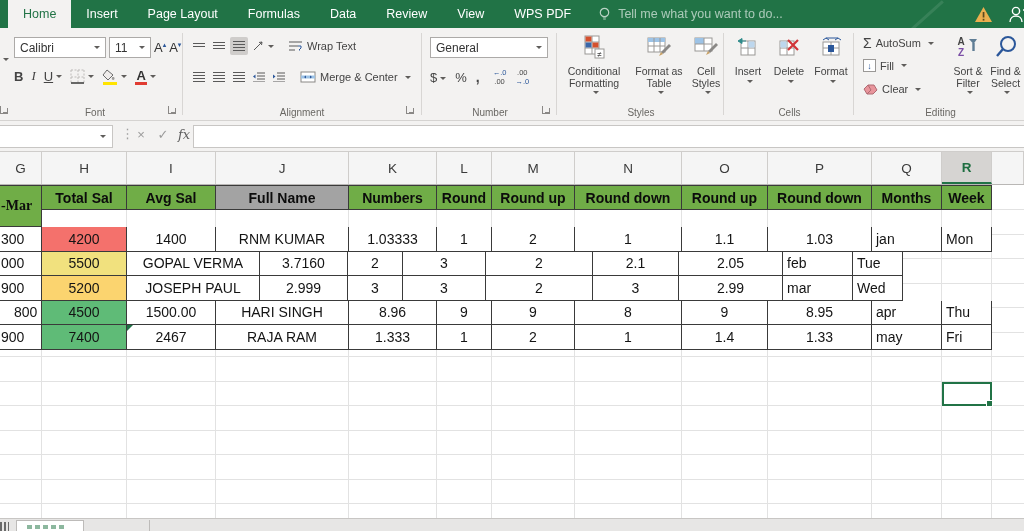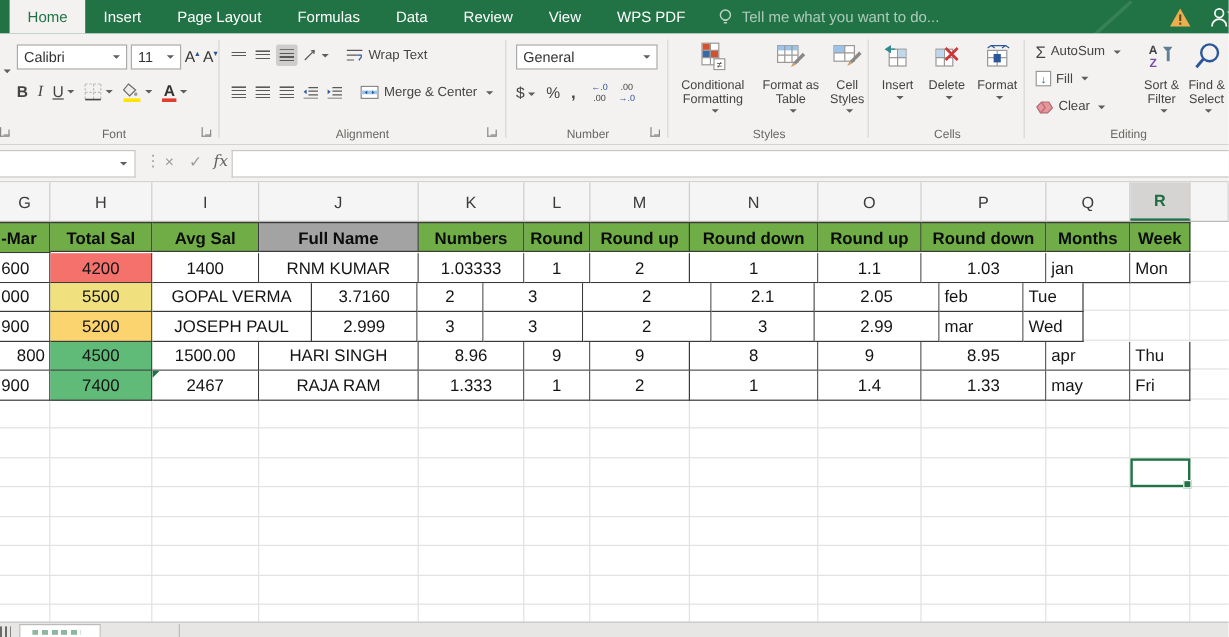--- a/index.html
+++ b/index.html
@@ -443,35 +443,35 @@
         <div class="hline" style="top: 146.5px;"></div>
         <div class="hline" style="top: 171px;"></div>
         <div class="hline" style="top: 195.5px;"></div>
         <div class="hline" style="top: 220px;"></div>
         <div class="hline" style="top: 244.5px;"></div>
         <div class="hline" style="top: 269px;"></div>
         <div class="hline" style="top: 293.5px;"></div>
         <div class="hline" style="top: 318px;"></div>
         <div class="tbl">
           <div class="trow">
-            <div class="tcell hd" style="width: 42px; height: 26px; justify-content: flex-start; padding-left: 1px; background: rgb(112, 173, 71);">-Mar</div>
+            <div class="tcell hd" style="width: 42px; height: 42px; justify-content: flex-start; padding-left: 1px; background: rgb(112, 173, 71); font-family: Liberation Serif, serif;">-Mar</div>
             <div class="tcell hd" style="width: 85px; height: 25px; background: rgb(112, 173, 71);">Total Sal</div>
             <div class="tcell hd" style="width: 89px; height: 25px; background: rgb(112, 173, 71);">Avg Sal</div>
             <div class="tcell hd" style="width: 133px; height: 25px; background: #a3a3a3; text-align: right;">Full Name</div>
             <div class="tcell hd" style="width: 88px; height: 25px; background: rgb(112, 173, 71);">Numbers</div>
             <div class="tcell hd" style="width: 55px; height: 25px; background: rgb(112, 173, 71);">Round</div>
             <div class="tcell hd" style="width: 83px; height: 25px; background: rgb(112, 173, 71);">Round up</div>
             <div class="tcell hd" style="width: 107px; height: 25px; background: rgb(112, 173, 71);">Round down</div>
             <div class="tcell hd" style="width: 86px; height: 25px; background: rgb(112, 173, 71);">Round up</div>
             <div class="tcell hd" style="width: 104px; height: 25px; background: rgb(112, 173, 71);">Round down</div>
             <div class="tcell hd" style="width: 70px; height: 25px; background: rgb(112, 173, 71);">Months</div>
             <div class="tcell hd" style="width: 50px; height: 25px; background: rgb(112, 173, 71);">Week</div>
           </div>
           <div class="trow">
-            <div class="tcell" style="width: 42px; height: 24.5px; justify-content: flex-start; padding-left: 1px;">600</div>
+            <div class="tcell" style="width: 42px; height: 24.5px; justify-content: flex-start; padding-left: 1px;">300</div>
             <div class="tcell" style="width: 85px; height: 24.5px; background: rgb(244, 113, 108);">4200</div>
             <div class="tcell" style="width: 89px; height: 24.5px;">1400</div>
             <div class="tcell" style="width: 133px; height: 24.5px;">RNM KUMAR</div>
             <div class="tcell" style="width: 88px; height: 24.5px;">1.03333</div>
             <div class="tcell" style="width: 55px; height: 24.5px;">1</div>
             <div class="tcell" style="width: 83px; height: 24.5px;">2</div>
             <div class="tcell" style="width: 107px; height: 24.5px;">1</div>
             <div class="tcell" style="width: 86px; height: 24.5px;">1.1</div>
             <div class="tcell" style="width: 104px; height: 24.5px;">1.03</div>
             <div class="tcell lft" style="width: 70px; height: 24.5px;">jan</div>

